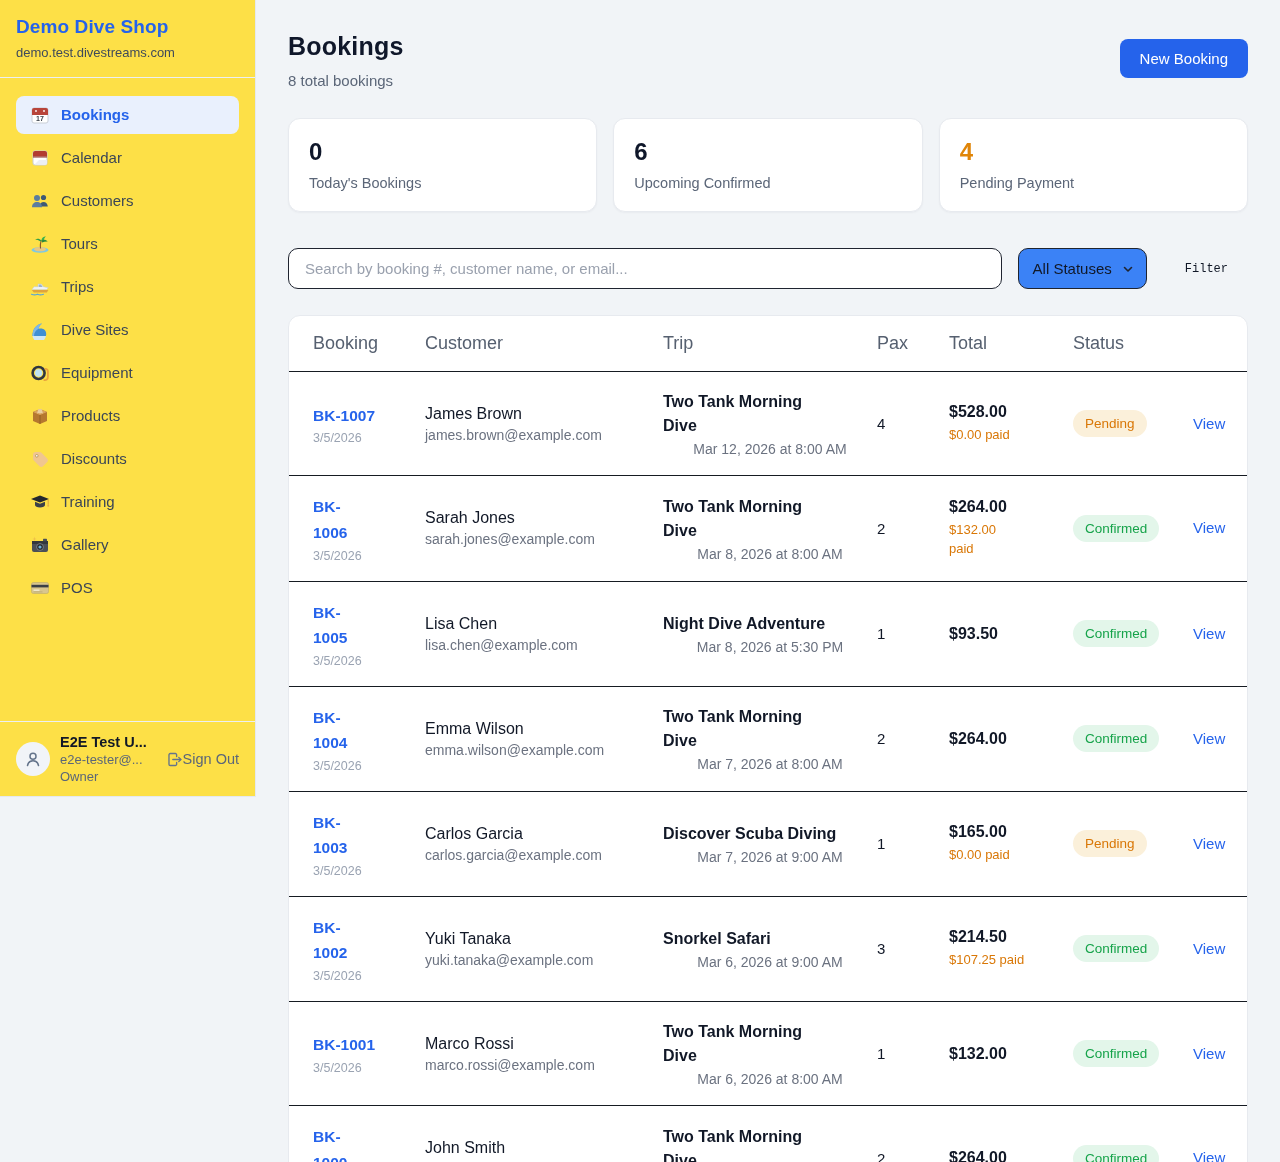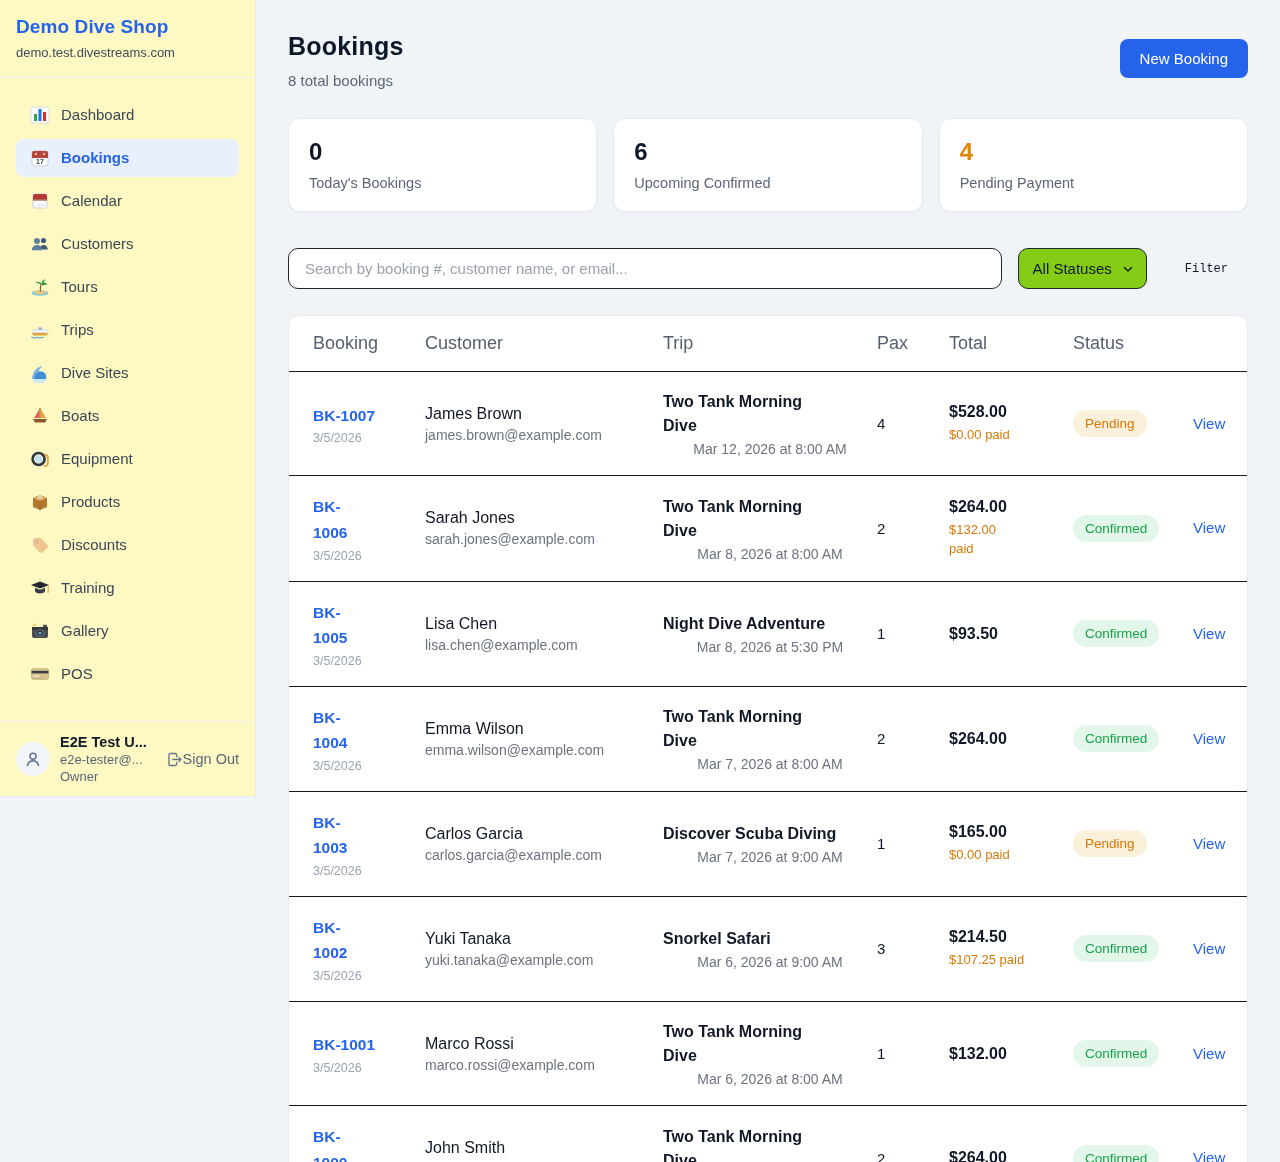--- a/index.html
+++ b/index.html
@@ -9,21 +9,21 @@
     background:#f1f4f7;
     font-family:"Liberation Sans", sans-serif;
     color:#111827;
     -webkit-font-smoothing:antialiased;
   }
   a { text-decoration:none; }
 
   
   .sidebar {
     position:absolute; left:0; top:0; width:256px; height:797px;
-    background:#fef9c3; border-right:1px solid #e5e9ef; border-bottom:1px solid #e5e9ef;
+    background:#fde047; border-right:1px solid #e5e9ef; border-bottom:1px solid #e5e9ef;
     display:flex; flex-direction:column;
   }
   .side-head { padding:16px 16px 17px; border-bottom:1px solid #eceff3; }
   .shop-name { color:#2563eb; font-size:19px; font-weight:700; letter-spacing:.1px; }
   .shop-domain { color:#3f4a5a; font-size:13px; margin-top:7px; }
   .nav { padding:18px 16px 0; flex:1 1 auto; overflow:hidden; }
   .nav-item {
     display:flex; align-items:center; gap:11px;
     padding:9px 14px; border-radius:8px; margin-bottom:5px;
     font-size:15px; color:#3b4656; cursor:pointer; line-height:20px;
@@ -72,21 +72,21 @@
   .stat-label { font-size:14.5px; color:#5b6678; margin-top:10px; }
 
   .filter-row { display:flex; align-items:center; margin-top:36px; }
   .search-input {
     flex:1 1 auto; height:41px; border:1.5px solid #1f2430; border-radius:10px;
     padding:0 16px; font-size:15px; color:#111827; background:#fff; outline:none;
     font-family:inherit;
   }
   .search-input::placeholder { color:#9aa1ae; }
   .select {
-    height:41px; border:1.5px solid #1f2430; border-radius:10px; background:#84cc16;
+    height:41px; border:1.5px solid #1f2430; border-radius:10px; background:#3b82f6;
     display:flex; align-items:center; gap:10px; padding:0 12px 0 14px;
     font-size:15px; color:#111827; margin-left:16px; cursor:pointer; white-space:nowrap;
   }
   .select svg { width:12px; height:12px; }
   .filter-btn {
     font-size:12px; color:#111827; background:none; border:none; cursor:pointer;
     margin-left:32px; margin-right:14px; font-family:Liberation Mono, monospace;
   }
 
   
@@ -119,31 +119,20 @@
 </head>
 <body>
 
 <aside class="sidebar">
   <div class="side-head">
     <div class="shop-name">Demo Dive Shop</div>
     <div class="shop-domain">demo.test.divestreams.com</div>
   </div>
 
   <nav class="nav" id="nav">
-  <div class="nav-item">
-    <span class="nav-icon">
-          <svg viewBox="0 0 20 20">
-            <rect x="1" y="2" width="18" height="16" rx="2" fill="#fff" stroke="#d8dce2"></rect>
-            <rect x="4" y="9" width="3" height="7" fill="#2da84f"></rect>
-            <rect x="8.5" y="4" width="3" height="12" fill="#1a73e8"></rect>
-            <rect x="13" y="7" width="3" height="9" fill="#d93025"></rect>
-          </svg>
-        </span>
-    <span>Dashboard</span>
-  </div>
 
   <div class="nav-item active">
     <span class="nav-icon">
           <svg viewBox="0 0 20 20">
             <rect x="2" y="3" width="16" height="15" rx="2" fill="#fff" stroke="#c9ced6"></rect>
             <path d="M2 5a2 2 0 0 1 2-2h12a2 2 0 0 1 2 2v5H2z" fill="#b8443a"></path>
             <circle cx="6" cy="6" r="0.9" fill="#fff"></circle>
             <circle cx="14" cy="6" r="0.9" fill="#fff"></circle>
             <text x="10" y="16.2" font-size="7" font-weight="bold" text-anchor="middle" fill="#3d434c" font-family="Liberation Sans,sans-serif">17</text>
           </svg>
@@ -205,31 +194,20 @@
     <span class="nav-icon">
           <svg viewBox="0 0 20 20">
             <path d="M2.5 16c0-6.5 3.3-11.5 9.5-12.5-2.2 1.6-3.2 3.2-3.2 5.3 4.2-1 7.4 1.2 7.4 5.2 0 .7-.1 1.4-.3 2z" fill="#3f8fd4"></path>
             <path d="M2.5 16c0-6.5 3.3-11.5 9.5-12.5-2.2 1.6-3.2 3.2-3.2 5.3-2.7 1.1-4.8 3.6-4.8 7.2z" fill="#7fb8e6"></path>
             <path d="M2.5 16h13.4a6.8 6.8 0 0 1-13.4 0z" fill="#cfe7f7"></path>
           </svg>
         </span>
     <span>Dive Sites</span>
   </div>
 
-  <div class="nav-item">
-    <span class="nav-icon">
-          <svg viewBox="0 0 20 20">
-            <path d="M10 2v10.5" stroke="#6b4423" stroke-width="1"></path>
-            <path d="M9.4 3L4.2 12h5.2z" fill="#e65c4f"></path>
-            <path d="M10.7 2.6L15.9 12h-5.2z" fill="#f2a33c"></path>
-            <path d="M3 13h14l-2 3.4H5z" fill="#8b5a2b"></path>
-          </svg>
-        </span>
-    <span>Boats</span>
-  </div>
 
   <div class="nav-item">
     <span class="nav-icon">
           <svg viewBox="0 0 20 20">
             <circle cx="8.6" cy="10" r="6" fill="none" stroke="#2f3640" stroke-width="2.6"></circle>
             <circle cx="8.6" cy="10" r="3.7" fill="#bfe3f2"></circle>
             <path d="M15.2 5.8c1.6 0 2.7 1.1 2.7 2.7v5.2c0 2-1.5 3.5-3.5 3.5" fill="none" stroke="#e8a33d" stroke-width="1.8" stroke-linecap="round"></path>
           </svg>
         </span>
     <span>Equipment</span>

